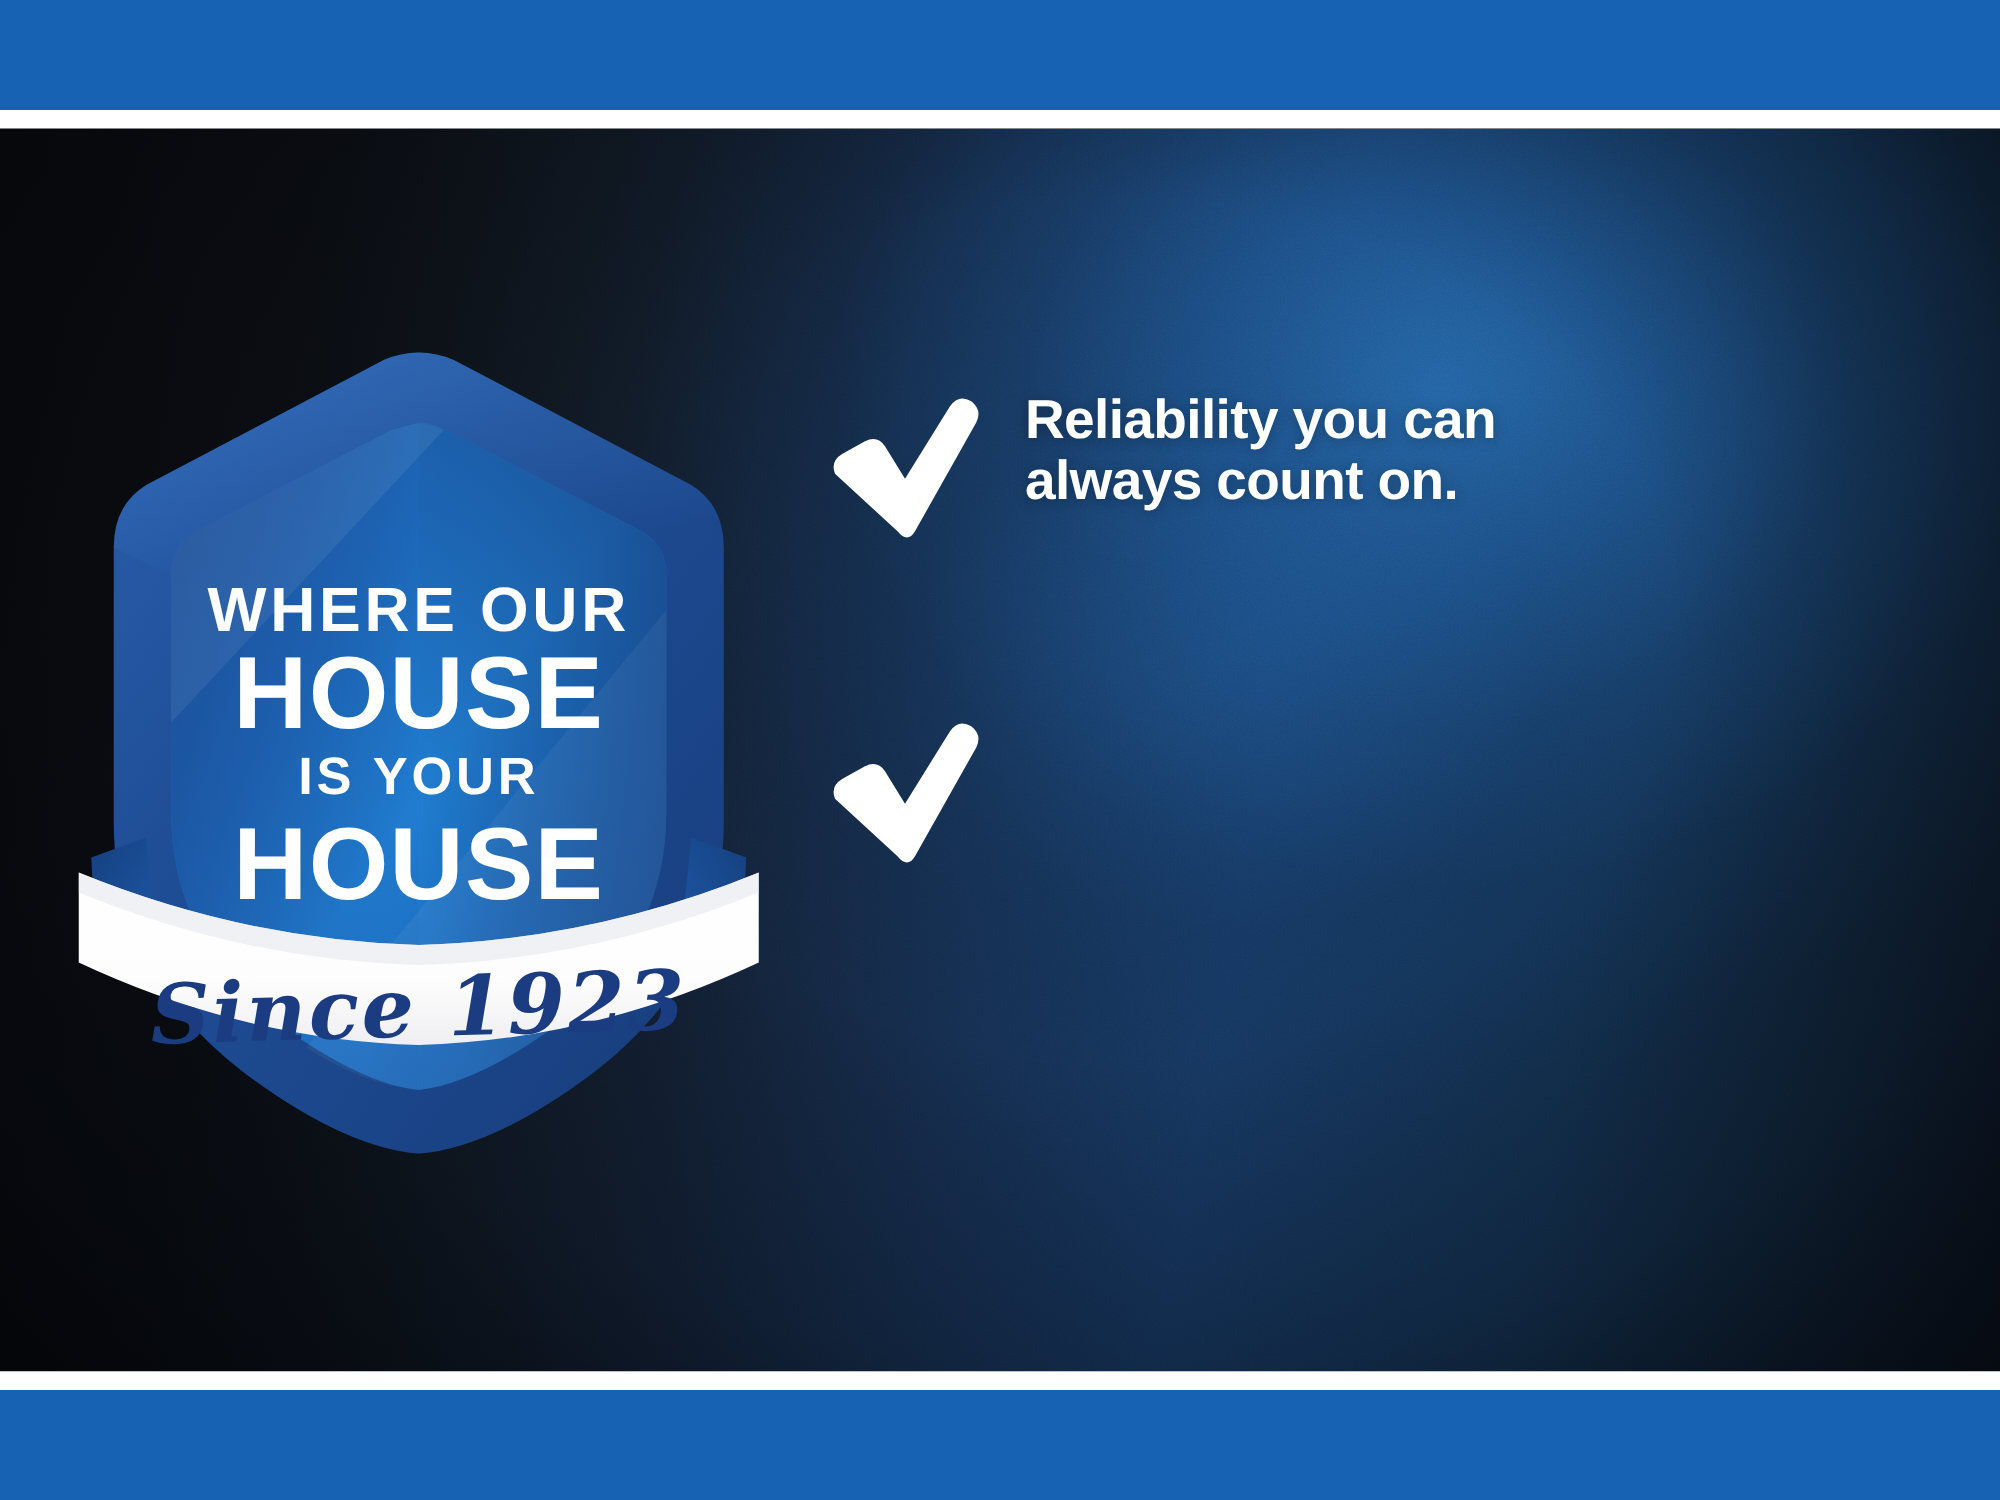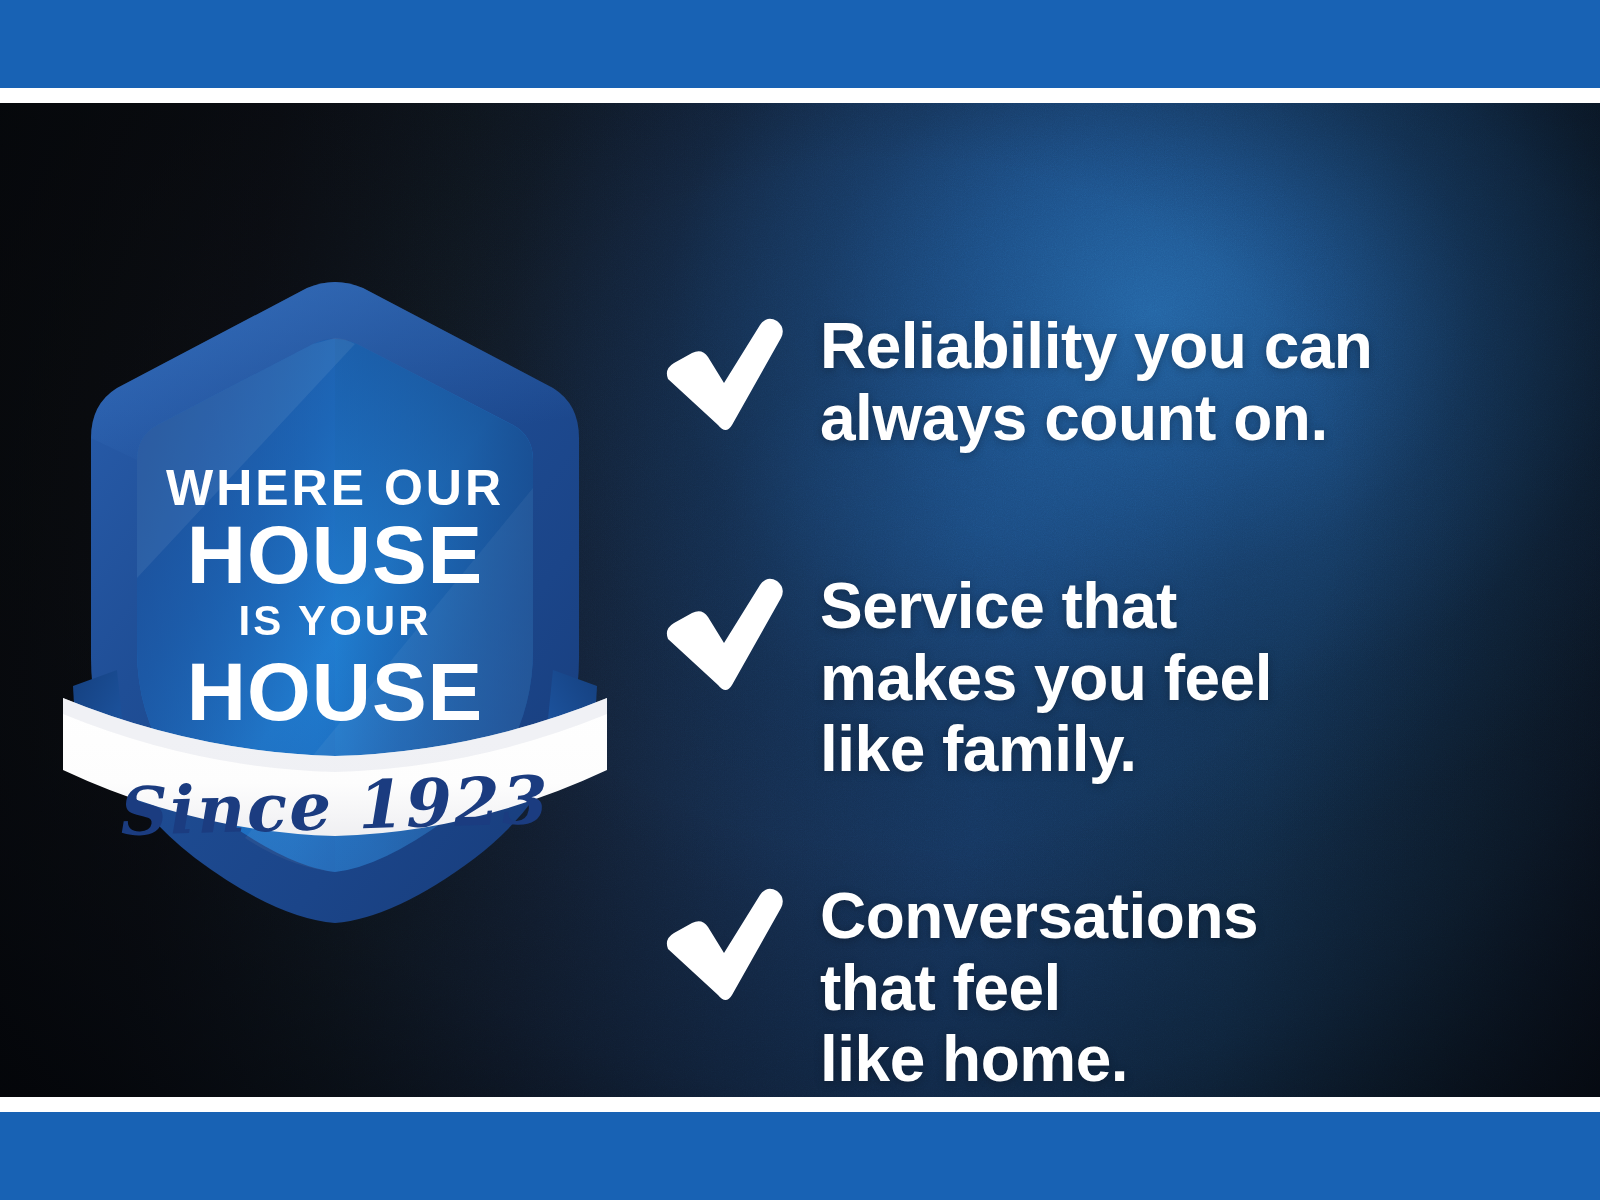--- a/index.html
+++ b/index.html
@@ -169,21 +169,21 @@
     flex: 0 0 auto;
     width: 126px;
     height: 118px;
     margin-top: 6px;
   }
   .check svg { display: block; width: 100%; height: 100%; }
 
   .bullet-label {
     color: #ffffff;
     font-weight: 700;
-    font-size: 64px;
+    font-size: 44px;
     line-height: 1.12;
     letter-spacing: -0.5px;
     white-space: pre-line;
     text-shadow: 0 2px 10px rgba(0,0,0,0.28);
   }
 </style>
 </head>
 <body>
 
 <div id="canvas">
@@ -323,36 +323,22 @@
 always count on.</span>
       </div>
 
       <div class="bullet bullet-1">
         <span class="check">
           <svg viewBox="0 0 126 118" xmlns="http://www.w3.org/2000/svg">
             <path d="M 8 62 Q 4 52 14 46 L 32 36 Q 42 31 48 40 L 64 66 L 100 8
                      Q 107 -2 117 4 Q 126 11 121 21 L 72 108 Q 66 118 58 108 Z" fill="#FFFFFF"></path>
           </svg>
         </span>
-        <span class="bullet-label">Service that
-makes you feel
-like family.</span>
       </div>
 
-      <div class="bullet bullet-2">
-        <span class="check">
-          <svg viewBox="0 0 126 118" xmlns="http://www.w3.org/2000/svg">
-            <path d="M 8 62 Q 4 52 14 46 L 32 36 Q 42 31 48 40 L 64 66 L 100 8
-                     Q 107 -2 117 4 Q 126 11 121 21 L 72 108 Q 66 118 58 108 Z" fill="#FFFFFF"></path>
-          </svg>
-        </span>
-        <span class="bullet-label">Conversations
-that feel
-like home.</span>
-      </div>
 
     </div>
   </div>
 
   <div class="hairline hairline-bottom"></div>
   <div class="band band-bottom"></div>
 
 </div>
 
 </body></html>

